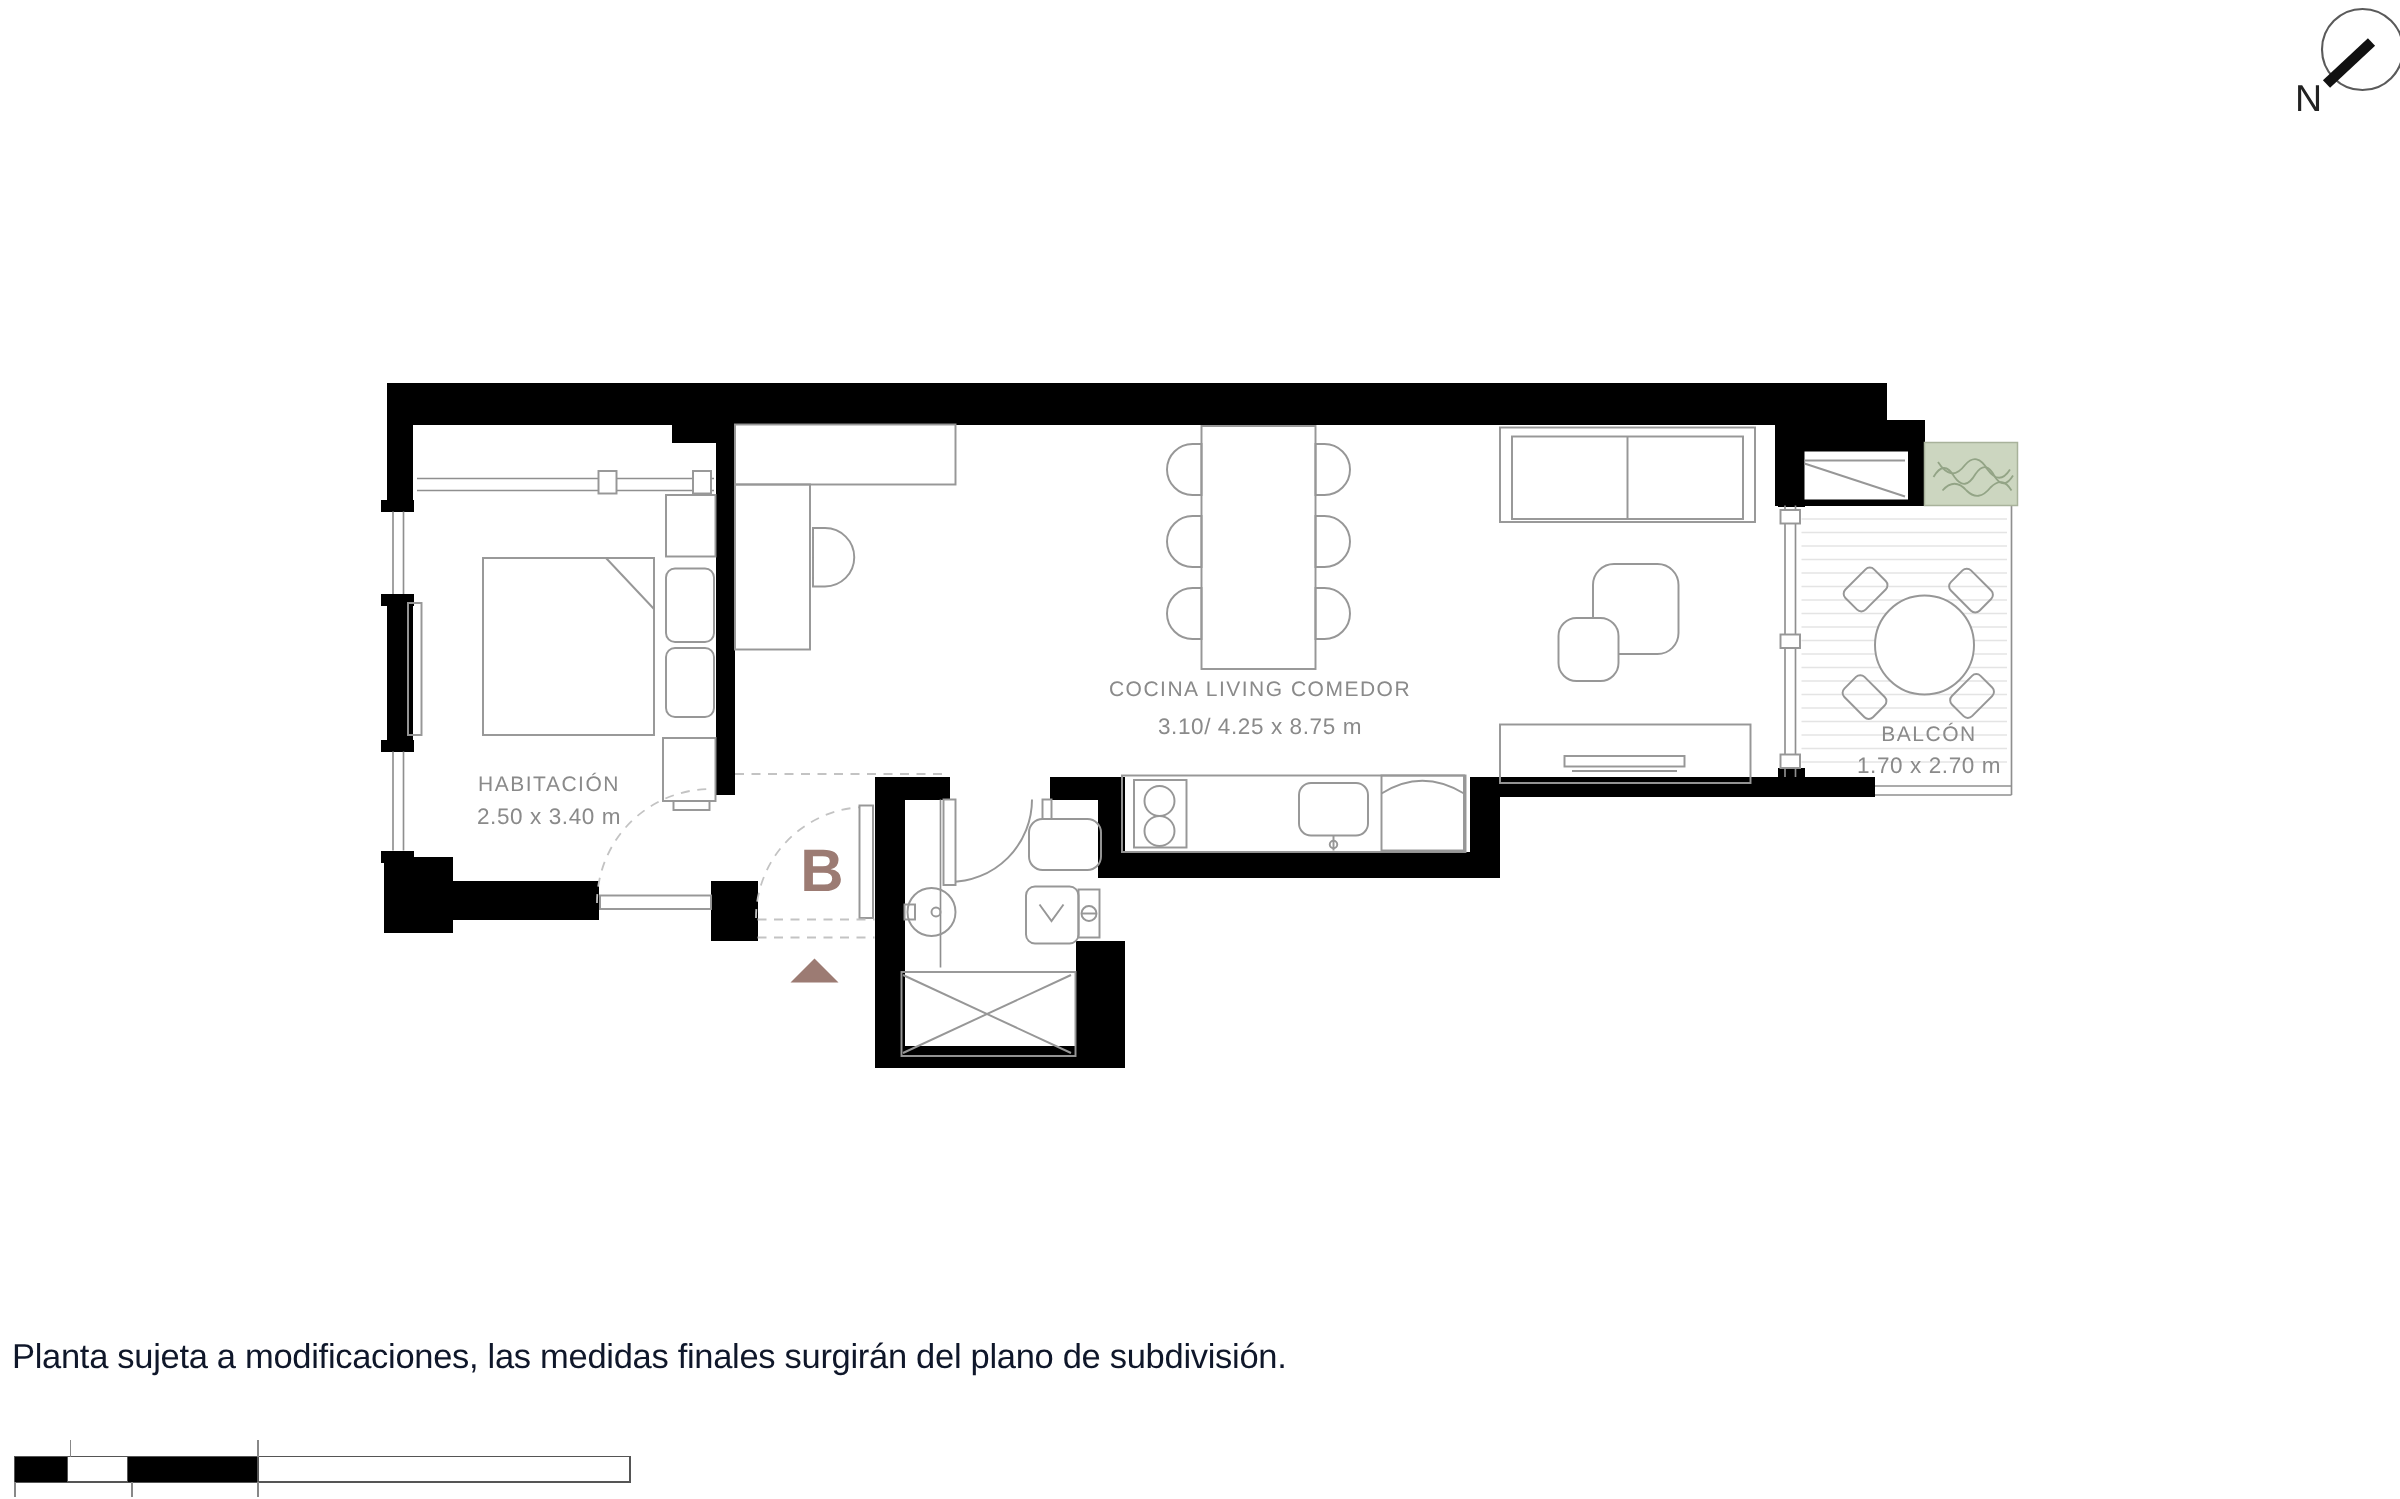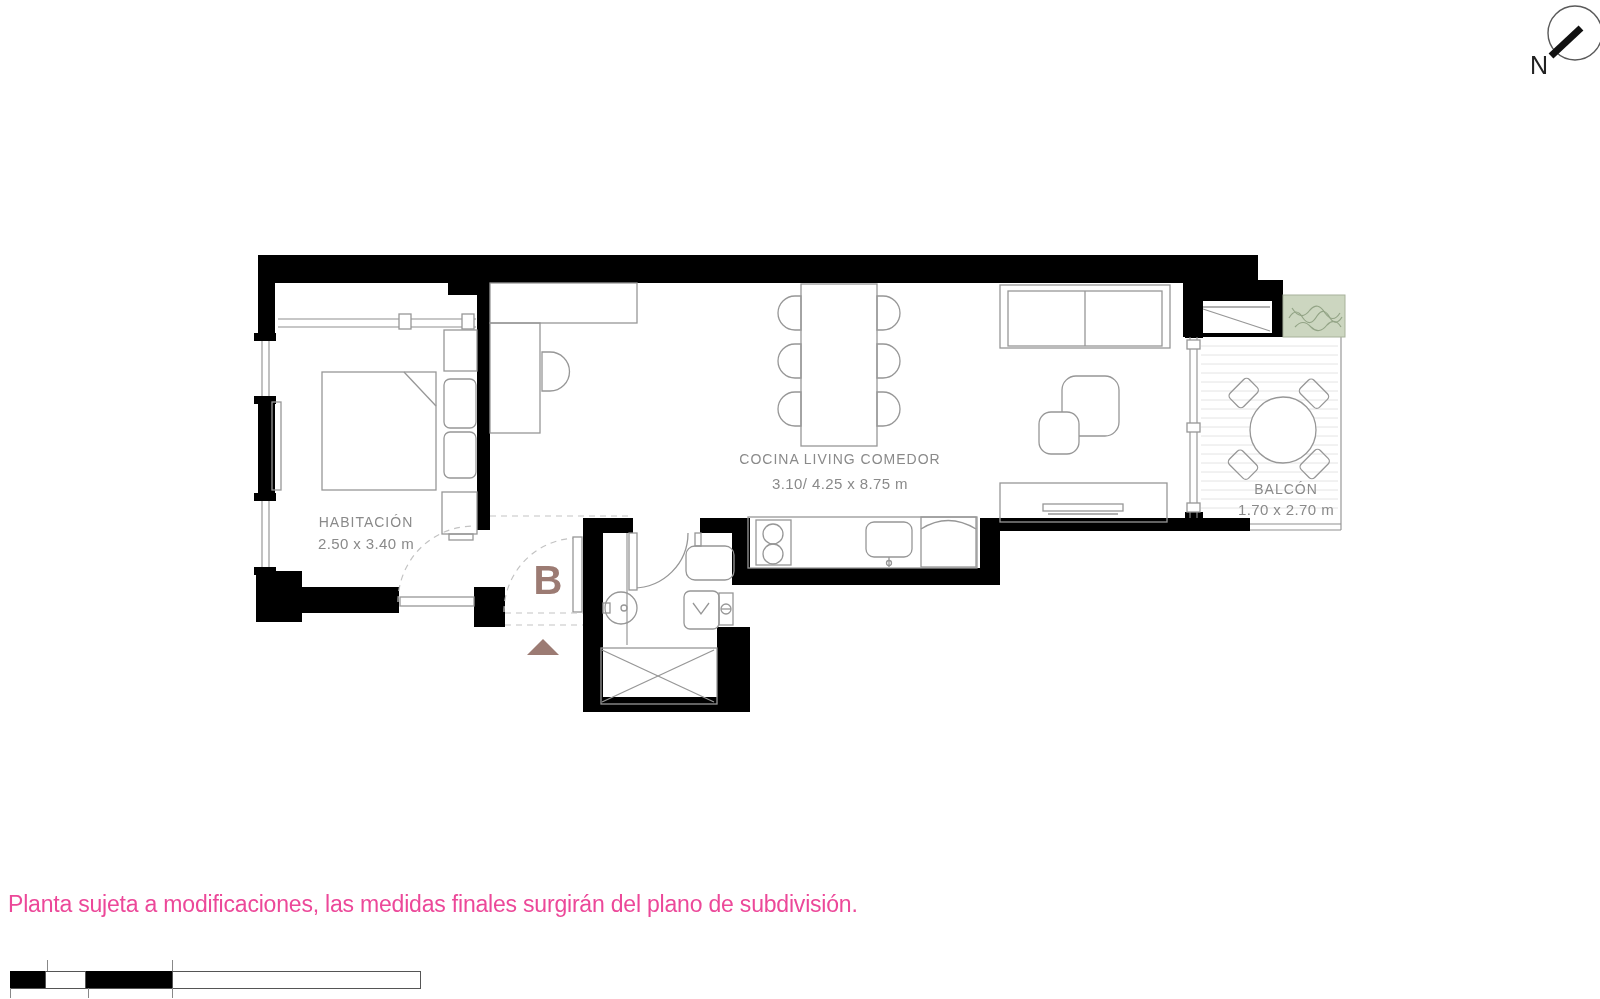--- a/index.html
+++ b/index.html
@@ -1,19 +1,19 @@
 <!DOCTYPE html>
 <html><head>
 <meta charset="utf-8">
 <style>
   html,body{margin:0;padding:0;background:#fff;}
   .page{position:relative;width:1600px;height:999px;background:#ffffff;overflow:hidden;
         font-family:"Liberation Sans",sans-serif;}
   .plan-svg{position:absolute;left:0;top:0;}
-  .caption{position:absolute;left:8px;top:891px;font-size:23px;color:#ec4899;
+  .caption{position:absolute;left:8px;top:891px;font-size:23px;color:#0f172a;
            letter-spacing:-0.2px;font-family:"Liberation Sans",sans-serif;}
   
   .wall{fill:#000;}
   .f{fill:none;stroke:#979797;stroke-width:1.3;}
   .fw{fill:#fff;stroke:#979797;stroke-width:1.3;}
   .glz{stroke:#8f8f8f;stroke-width:1.1;}
   .dash{fill:none;stroke:#c3c3c3;stroke-width:1.2;stroke-dasharray:6 5;}
   .deck{stroke:#e4e4e4;stroke-width:1;}
   .plant{fill:none;stroke:#93a486;stroke-width:1.2;}
   .lbl{fill:#8a8a8a;font-size:14px;letter-spacing:1px;text-anchor:middle;}

